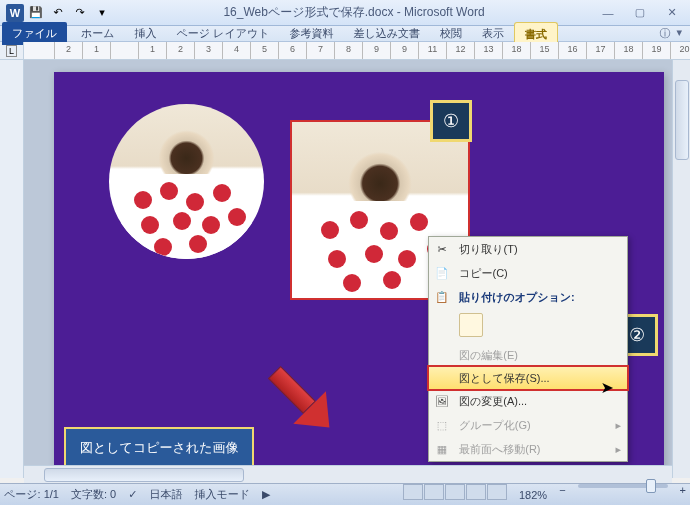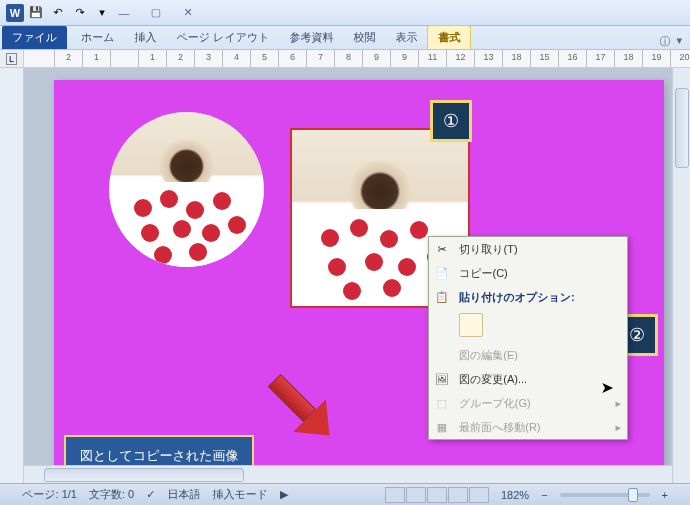--- a/index.html
+++ b/index.html
@@ -4,34 +4,34 @@
 <style>
 *{margin:0;padding:0;box-sizing:border-box;font-family:"Meiryo UI","MS PGothic",sans-serif;font-size:11px}
 body{width:690px;height:505px;background:#f0f0f0;overflow:hidden;position:relative}
 .titlebar{height:26px;background:linear-gradient(#e8f0fb,#d4e3f7);display:flex;align-items:center;padding:0 6px;border-bottom:1px solid #a0b8d8}
 .qat{display:flex;gap:2px;align-items:center}
 .qat-btn{width:20px;height:20px;display:flex;align-items:center;justify-content:center;border-radius:2px}
 .word-icon{width:18px;height:18px;background:#2b579a;color:#fff;font-weight:bold;display:flex;align-items:center;justify-content:center;border-radius:2px;font-size:11px}
 .title-text{flex:1;text-align:center;color:#4a5a7a;font-size:12px}
 .win-controls{display:flex;gap:8px}
 .win-btn{width:24px;height:18px;display:flex;align-items:center;justify-content:center;color:#5a6a8a}
-.ribbon-tabs{height:24px;background:linear-gradient(#e4edf9,#d8e5f5);display:flex;align-items:flex-end;padding-left:2px;border-bottom:1px solid #b0c4de}
+.ribbon-tabs{height:16px;background:linear-gradient(#e4edf9,#d8e5f5);display:flex;align-items:center;padding-left:2px;border-bottom:1px solid #b0c4de}
 .tab{padding:4px 10px;color:#3a4a6a;cursor:pointer}
 .tab.file{background:#1e4e9c;color:#fff;border-radius:2px 2px 0 0;margin-right:4px}
 .tab.active{background:#fff4c8;border:1px solid #e0c860;border-bottom:none;border-radius:3px 3px 0 0;color:#8a6a00;font-weight:bold}
 .help-btn{margin-left:auto;margin-right:8px;color:#5a6a8a;display:flex;gap:6px}
 .ruler-row{height:18px;background:#e8eef6;display:flex;border-bottom:1px solid #c0d0e0}
 .ruler-corner{width:24px;border-right:1px solid #c0d0e0;display:flex;align-items:center;justify-content:center}
 .ruler{flex:1;background:#f4f6fa;position:relative;overflow:hidden}
 .ruler-marks{position:absolute;top:0;left:30px;height:100%;display:flex}
 .ruler-num{width:28px;font-size:9px;color:#666;text-align:center;border-left:1px solid #bbb;padding-top:2px}
 .workspace{display:flex;height:418px;background:#bcc8d8}
 .vruler{width:24px;background:#e8eef6;border-right:1px solid #c0d0e0}
 .canvas{flex:1;position:relative;background:#bcc8d8;overflow:hidden}
-.page{position:absolute;left:30px;top:12px;width:610px;height:420px;background:#d946ef;box-shadow:2px 2px 8px rgba(0,0,0,.2)}
+.page{position:absolute;left:30px;top:12px;width:610px;height:420px;background:#4c1d95;box-shadow:2px 2px 8px rgba(0,0,0,.2)}
 .vscroll{width:18px;background:#e4eaf2;border-left:1px solid #c0d0e0;position:relative}
 .vscroll-thumb{position:absolute;top:20px;left:2px;width:14px;height:80px;background:linear-gradient(90deg,#d0dae8,#e8f0fa);border:1px solid #a8b8d0;border-radius:3px}
 .img-circle{position:absolute;width:155px;height:155px;border-radius:50%;overflow:hidden;left:55px;top:32px}
 .img-rect{position:absolute;width:180px;height:180px;left:236px;top:48px;border:2px solid #d03030;overflow:hidden}
 .puppy{width:100%;height:100%;background:radial-gradient(circle at 50% 35%,#3a2818 0%,#4a3020 12%,#d8c8b0 14%,#e8d8c0 20%,transparent 22%),linear-gradient(#f0e8d8 0%,#e8dcc8 40%,#fff 42%,#fff 100%);position:relative}
 .cup{position:absolute;bottom:0;left:8%;width:84%;height:55%;background:#fff;border-radius:0 0 40% 40%/0 0 25% 25%}
 .dot{position:absolute;width:18px;height:18px;background:#d02838;border-radius:50%}
 .handles{position:absolute;inset:-5px;pointer-events:none}
 .handle{position:absolute;width:8px;height:8px;background:#fff;border:1px solid #5a8ad0;border-radius:2px}
 .callout{position:absolute;background:#2a5a9a;color:#fff;padding:10px 14px;border:2px solid #f0d870;font-size:13px}
@@ -41,54 +41,56 @@
 .arrow-head{position:absolute;right:-8px;top:12px;width:0;height:0;border-left:28px solid #d03030;border-top:23px solid transparent;border-bottom:23px solid transparent}
 .context-menu{position:absolute;right:62px;top:236px;width:200px;background:#f4f4f0;border:1px solid #a0a898;box-shadow:2px 2px 6px rgba(0,0,0,.3)}
 .menu-item{display:flex;align-items:center;height:24px;padding:0 6px 0 30px;position:relative;color:#333}
 .menu-item.disabled{color:#a0a0a0}
 .menu-item.highlighted{background:linear-gradient(#fff0b0,#ffe070);border:1px solid #e0b030;margin:-1px}
 .menu-item.boxed{outline:2px solid #d03030;outline-offset:-1px}
 .menu-icon{position:absolute;left:4px;width:18px;height:18px;display:flex;align-items:center;justify-content:center}
 .menu-header{font-weight:bold;color:#1a3a7a}
 .paste-opts{padding:4px 0 4px 30px}
 .paste-opt{display:inline-block;width:24px;height:24px;background:#fff8e0;border:1px solid #d0c090;border-radius:2px}
-.statusbar{height:22px;background:linear-gradient(#dae4f2,#c4d4ea);display:flex;align-items:center;padding:0 22px;gap:12px;color:#3a4a6a;border-top:1px solid #a0b0c8;position:absolute;bottom:0;width:100%}
+.statusbar{height:22px;background:linear-gradient(#dae4f2,#c4d4ea);display:flex;padding:0 4px;gap:12px;color:#3a4a6a;border-top:1px solid #a0b0c8;position:absolute;bottom:0;width:100%}
 .status-item{display:flex;align-items:center;gap:4px}
 .zoom-slider{width:90px;height:4px;background:#b0c0d8;position:relative;border-radius:2px}
 .zoom-thumb{position:absolute;width:10px;height:14px;background:#e8f0fa;border:1px solid #8098b8;top:-5px;left:68px;border-radius:2px}
 .view-btns{display:flex;gap:1px}
 .view-btn{width:20px;height:16px;background:#d0dcec;border:1px solid #a0b0c8}
 .hscroll{position:absolute;bottom:22px;left:24px;right:18px;height:18px;background:#e4eaf2;border-top:1px solid #c0d0e0}
 .hscroll-thumb{position:absolute;left:20px;top:2px;width:200px;height:14px;background:linear-gradient(#d0dae8,#e8f0fa);border:1px solid #a8b8d0;border-radius:3px}
 .cursor{position:absolute;right:76px;top:378px;font-size:16px;pointer-events:none}
 </style>
 </head>
 <body>
 
 <div class="titlebar">
   <div class="qat">
     <div class="word-icon">W</div>
     <div class="qat-btn">💾</div>
     <div class="qat-btn">↶</div>
     <div class="qat-btn">↷</div>
     <div class="qat-btn">▾</div>
   </div>
+  <div class="title-text">16_Webページ形式で保存.docx - Microsoft Word</div>
   <div class="win-controls">
     <div class="win-btn">—</div>
     <div class="win-btn">▢</div>
     <div class="win-btn">✕</div>
   </div>
 </div>
 
 <div class="ribbon-tabs">
   <div class="tab file">ファイル</div>
   <div class="tab">ホーム</div>
   <div class="tab">挿入</div>
   <div class="tab">ページ レイアウト</div>
   <div class="tab">参考資料</div>
+  <div class="tab">差し込み文書</div>
   <div class="tab">校閲</div>
   <div class="tab">表示</div>
   <div class="tab active">書式</div>
   <div class="help-btn">
     <span>ⓘ</span>
     <span>▾</span>
   </div>
 </div>
 
 <div class="ruler-row">
@@ -201,20 +203,23 @@
       <span>コピー(C)</span>
     </div>
   <div class="menu-item menu-header">
       <span class="menu-icon">📋</span>
       <span>貼り付けのオプション:</span>
     </div>
   <div class="paste-opts"><span class="paste-opt"></span></div>
   <div class="menu-item disabled">
       <span>図の編集(E)</span>
     </div>
+  <div class="menu-item highlighted boxed">
+      <span>図として保存(S)...</span>
+    </div>
   <div class="menu-item">
       <span class="menu-icon">🖼</span>
       <span>図の変更(A)...</span>
     </div>
   <div class="menu-item disabled">
       <span class="menu-icon">⬚</span>
       <span>グループ化(G)</span>
       <span style="margin-left:auto">▸</span>
     </div>
   <div class="menu-item disabled">

